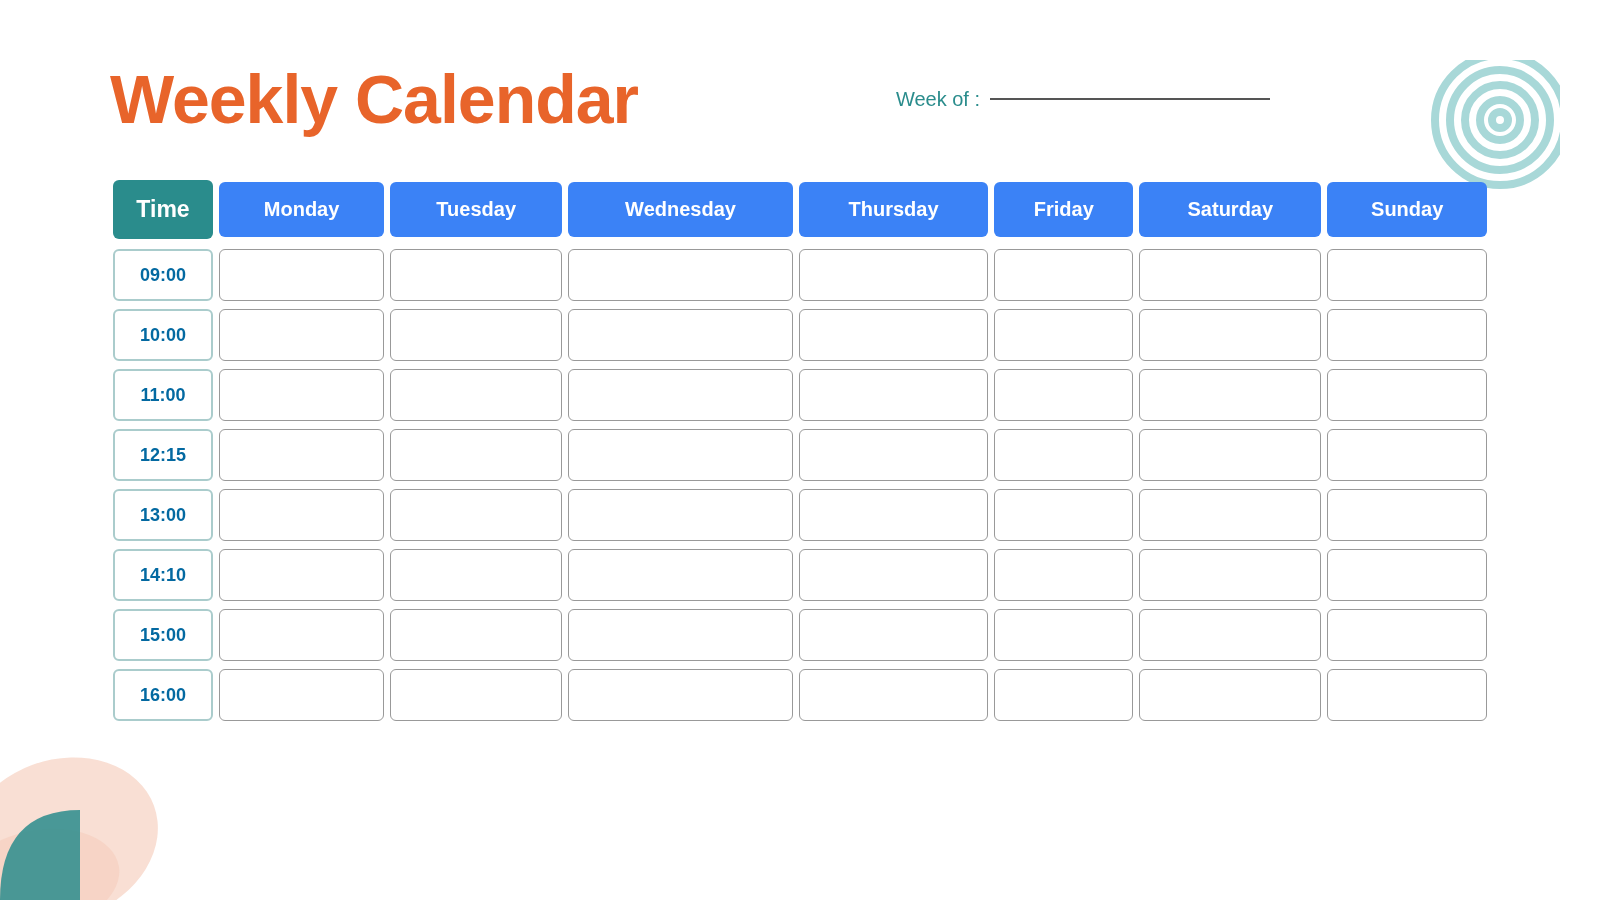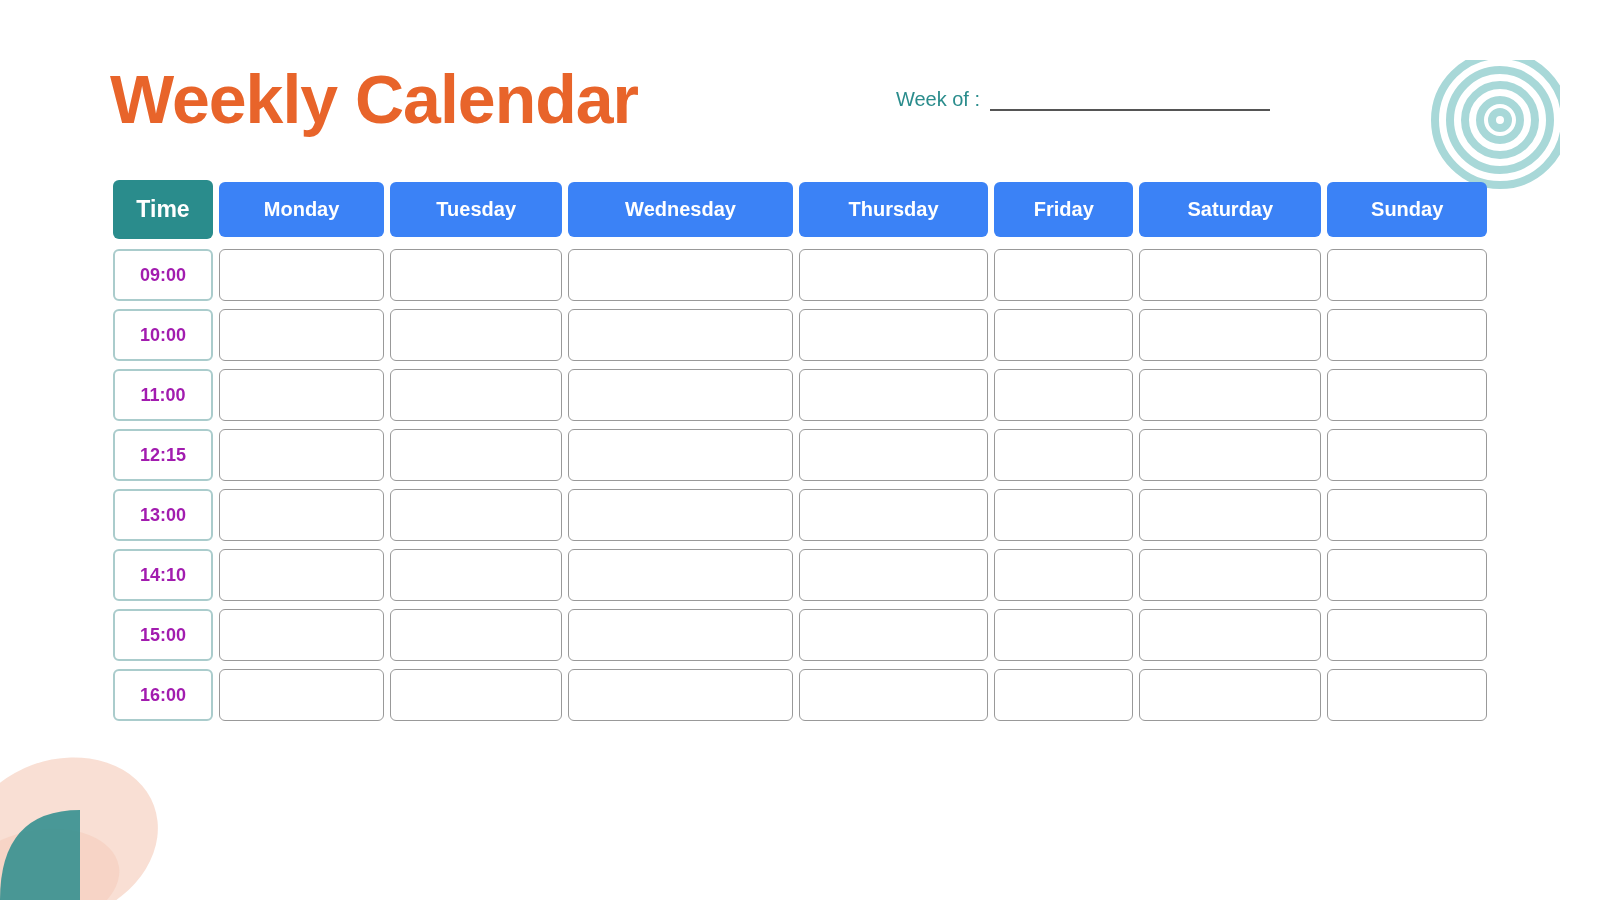--- a/index.html
+++ b/index.html
@@ -48,21 +48,21 @@
 
     .page-title {
       font-size: 68px;
       font-weight: 900;
       color: #E8642A;
       letter-spacing: -1px;
     }
 
     .week-of {
       display: flex;
-      align-items: flex-end;
+      align-items: center;
       gap: 10px;
       font-size: 20px;
       color: #2A8C8C;
       font-weight: 500;
       margin-right: 220px;
     }
 
     .week-of-line {
       width: 280px;
       border-bottom: 2px solid #555;
@@ -97,21 +97,21 @@
       padding: 16px 10px;
       border-radius: 6px;
     }
 
     th {
       padding: 2px 3px;
     }
 
     
     .time-cell {
-      color: #a21caf;
+      color: #0369a1;
       font-size: 18px;
       font-weight: 700;
       text-align: right;
       padding: 0 3px;
       height: 60px;
       vertical-align: middle;
     }
 
     .time-cell-inner {
       background: #ffffff;

